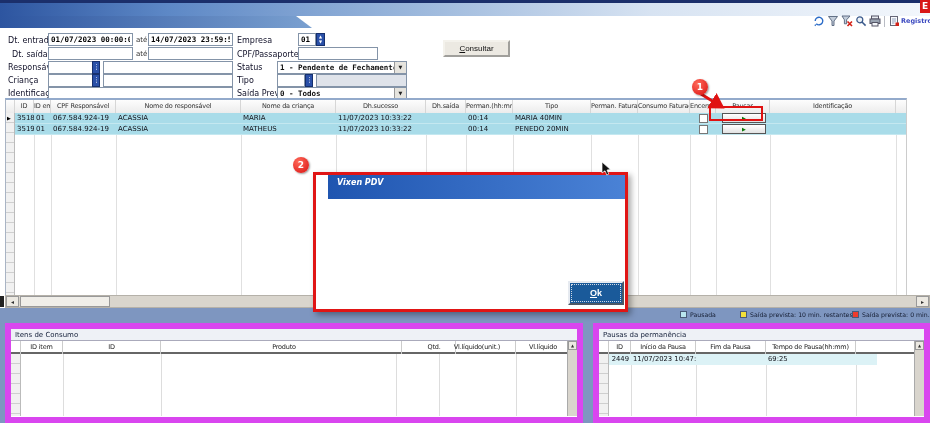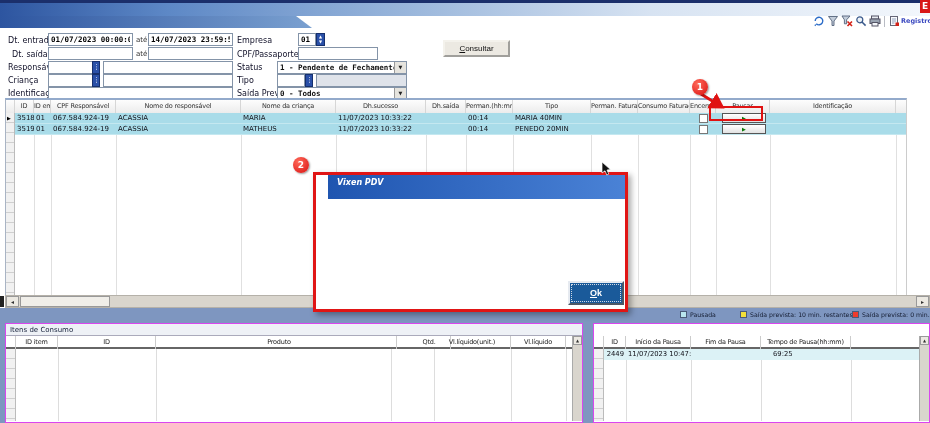--- a/index.html
+++ b/index.html
@@ -63,21 +63,21 @@
   .hsb{position:absolute;left:5px;top:295px;width:925px;height:13px;background:#d9d5cd;border:1px solid #b5b1a9;box-sizing:border-box;}
   .sbarr{position:absolute;top:0;width:13px;height:11px;background:#ece9e2;border:1px solid #999;
     box-sizing:border-box;text-align:center;font-size:6px;line-height:9px;color:#333;cursor:pointer;}
   .sbthumb{position:absolute;left:14px;top:0;width:90px;height:11px;background:#f0eee9;border:1px solid #999;box-sizing:border-box;cursor:grab;}
   .splitmark{position:absolute;left:0;top:296px;width:4px;height:11px;background:#222;}
   
   .legend{position:absolute;left:0;top:308px;width:930px;height:13px;background:#7e96c0;}
   .lsq{position:absolute;top:3px;width:7px;height:7px;border:1px solid #4a5a78;box-sizing:border-box;}
   .ltx{position:absolute;top:3px;font-size:6.2px;color:#141c30;white-space:nowrap;}
   .bottombg{position:absolute;left:0;top:321px;width:930px;height:102px;background:#7e96c0;}
-  .panel{position:absolute;background:#fff;border:1px solid #d946ef;box-sizing:border-box;}
+  .panel{position:absolute;background:#fff;border:6px solid #d946ef;box-sizing:border-box;}
   .ptitle{position:absolute;left:0;top:0;right:0;height:12px;background:#eef1f6;
     font-size:7px;color:#15203a;line-height:12px;padding-left:4px;border-bottom:1px solid #aab;box-sizing:border-box;}
   .phead{position:absolute;left:0;top:12px;right:0;height:13px;background:#fff;border-bottom:2px solid #666;box-sizing:border-box;}
   .phcell{position:absolute;top:0;height:13px;line-height:13px;font-size:6.5px;letter-spacing:-0.2px;color:#222;
     text-align:center;overflow:hidden;white-space:nowrap;border-right:1px solid #ccc;box-sizing:border-box;}
   .pvline{position:absolute;width:1px;background:#ddd;}
   .pind{position:absolute;left:0;width:10px;background:#f1f1f1;border-right:1px solid #bbb;box-sizing:border-box;
     background-image:repeating-linear-gradient(to bottom,transparent 0 9px,#cfcfcf 9px 10px);}
   .prow{position:absolute;height:11px;background:#dcf2f6;}
   .pcell{position:absolute;top:0;height:11px;line-height:10px;font-size:6.8px;overflow:hidden;white-space:nowrap;
@@ -307,37 +307,38 @@
     <div class="pvline" style="left:385px;top:25px;bottom:1px"></div>
     <div class="pvline" style="left:428px;top:25px;bottom:1px"></div>
     <div class="pvline" style="left:505px;top:25px;bottom:1px"></div>
     <div class="pvline" style="left:560px;top:25px;bottom:1px"></div>
     <div class="psb" style="right:0">
       <span class="psbarr">▲</span>
     </div>
   </div>
 
   <div class="panel" style="left:593px;top:323px;width:337px;height:100px">
+    <div class="ptitle">Pausas da permanência</div>
     <div class="phead">
       <span class="phcell" style="left:0;width:10px"></span>
       <span class="phcell" style="left:10px;width:22px">ID</span>
       <span class="phcell" style="left:32px;width:65px">Início da Pausa</span>
       <span class="phcell" style="left:97px;width:70px">Fim da Pausa</span>
       <span class="phcell" style="left:167px;width:90px">Tempo de Pausa(hh:mm)</span>
     </div>
     <div class="pind" style="top:25px;bottom:1px"></div>
     <div class="pvline" style="left:32px;top:25px;bottom:1px"></div>
     <div class="pvline" style="left:97px;top:25px;bottom:1px"></div>
     <div class="pvline" style="left:167px;top:25px;bottom:1px"></div>
     <div class="pvline" style="left:257px;top:25px;bottom:1px"></div>
-    <div class="prow" style="left:10px;top:25px;width:316px">
+    <div class="prow" style="left:10px;top:25px;width:268px">
       <span class="pcell" style="left:0;width:22px;text-align:right">2449</span>
       <span class="pcell" style="left:22px;width:65px">11/07/2023 10:47:46</span>
       <span class="pcell" style="left:87px;width:70px"></span>
-      <span class="pcell" style="left:167px;width:90px">69:25</span>
+      <span class="pcell" style="left:157px;width:90px">69:25</span>
     </div>
     <div class="psb" style="right:0">
       <span class="psbarr">▲</span>
     </div>
   </div>
 
   <div class="dialog">
     <div class="dtitle">Vixen PDV</div>
     <button class="okbtn"><u>O</u><span>k</span></button>
   </div>

